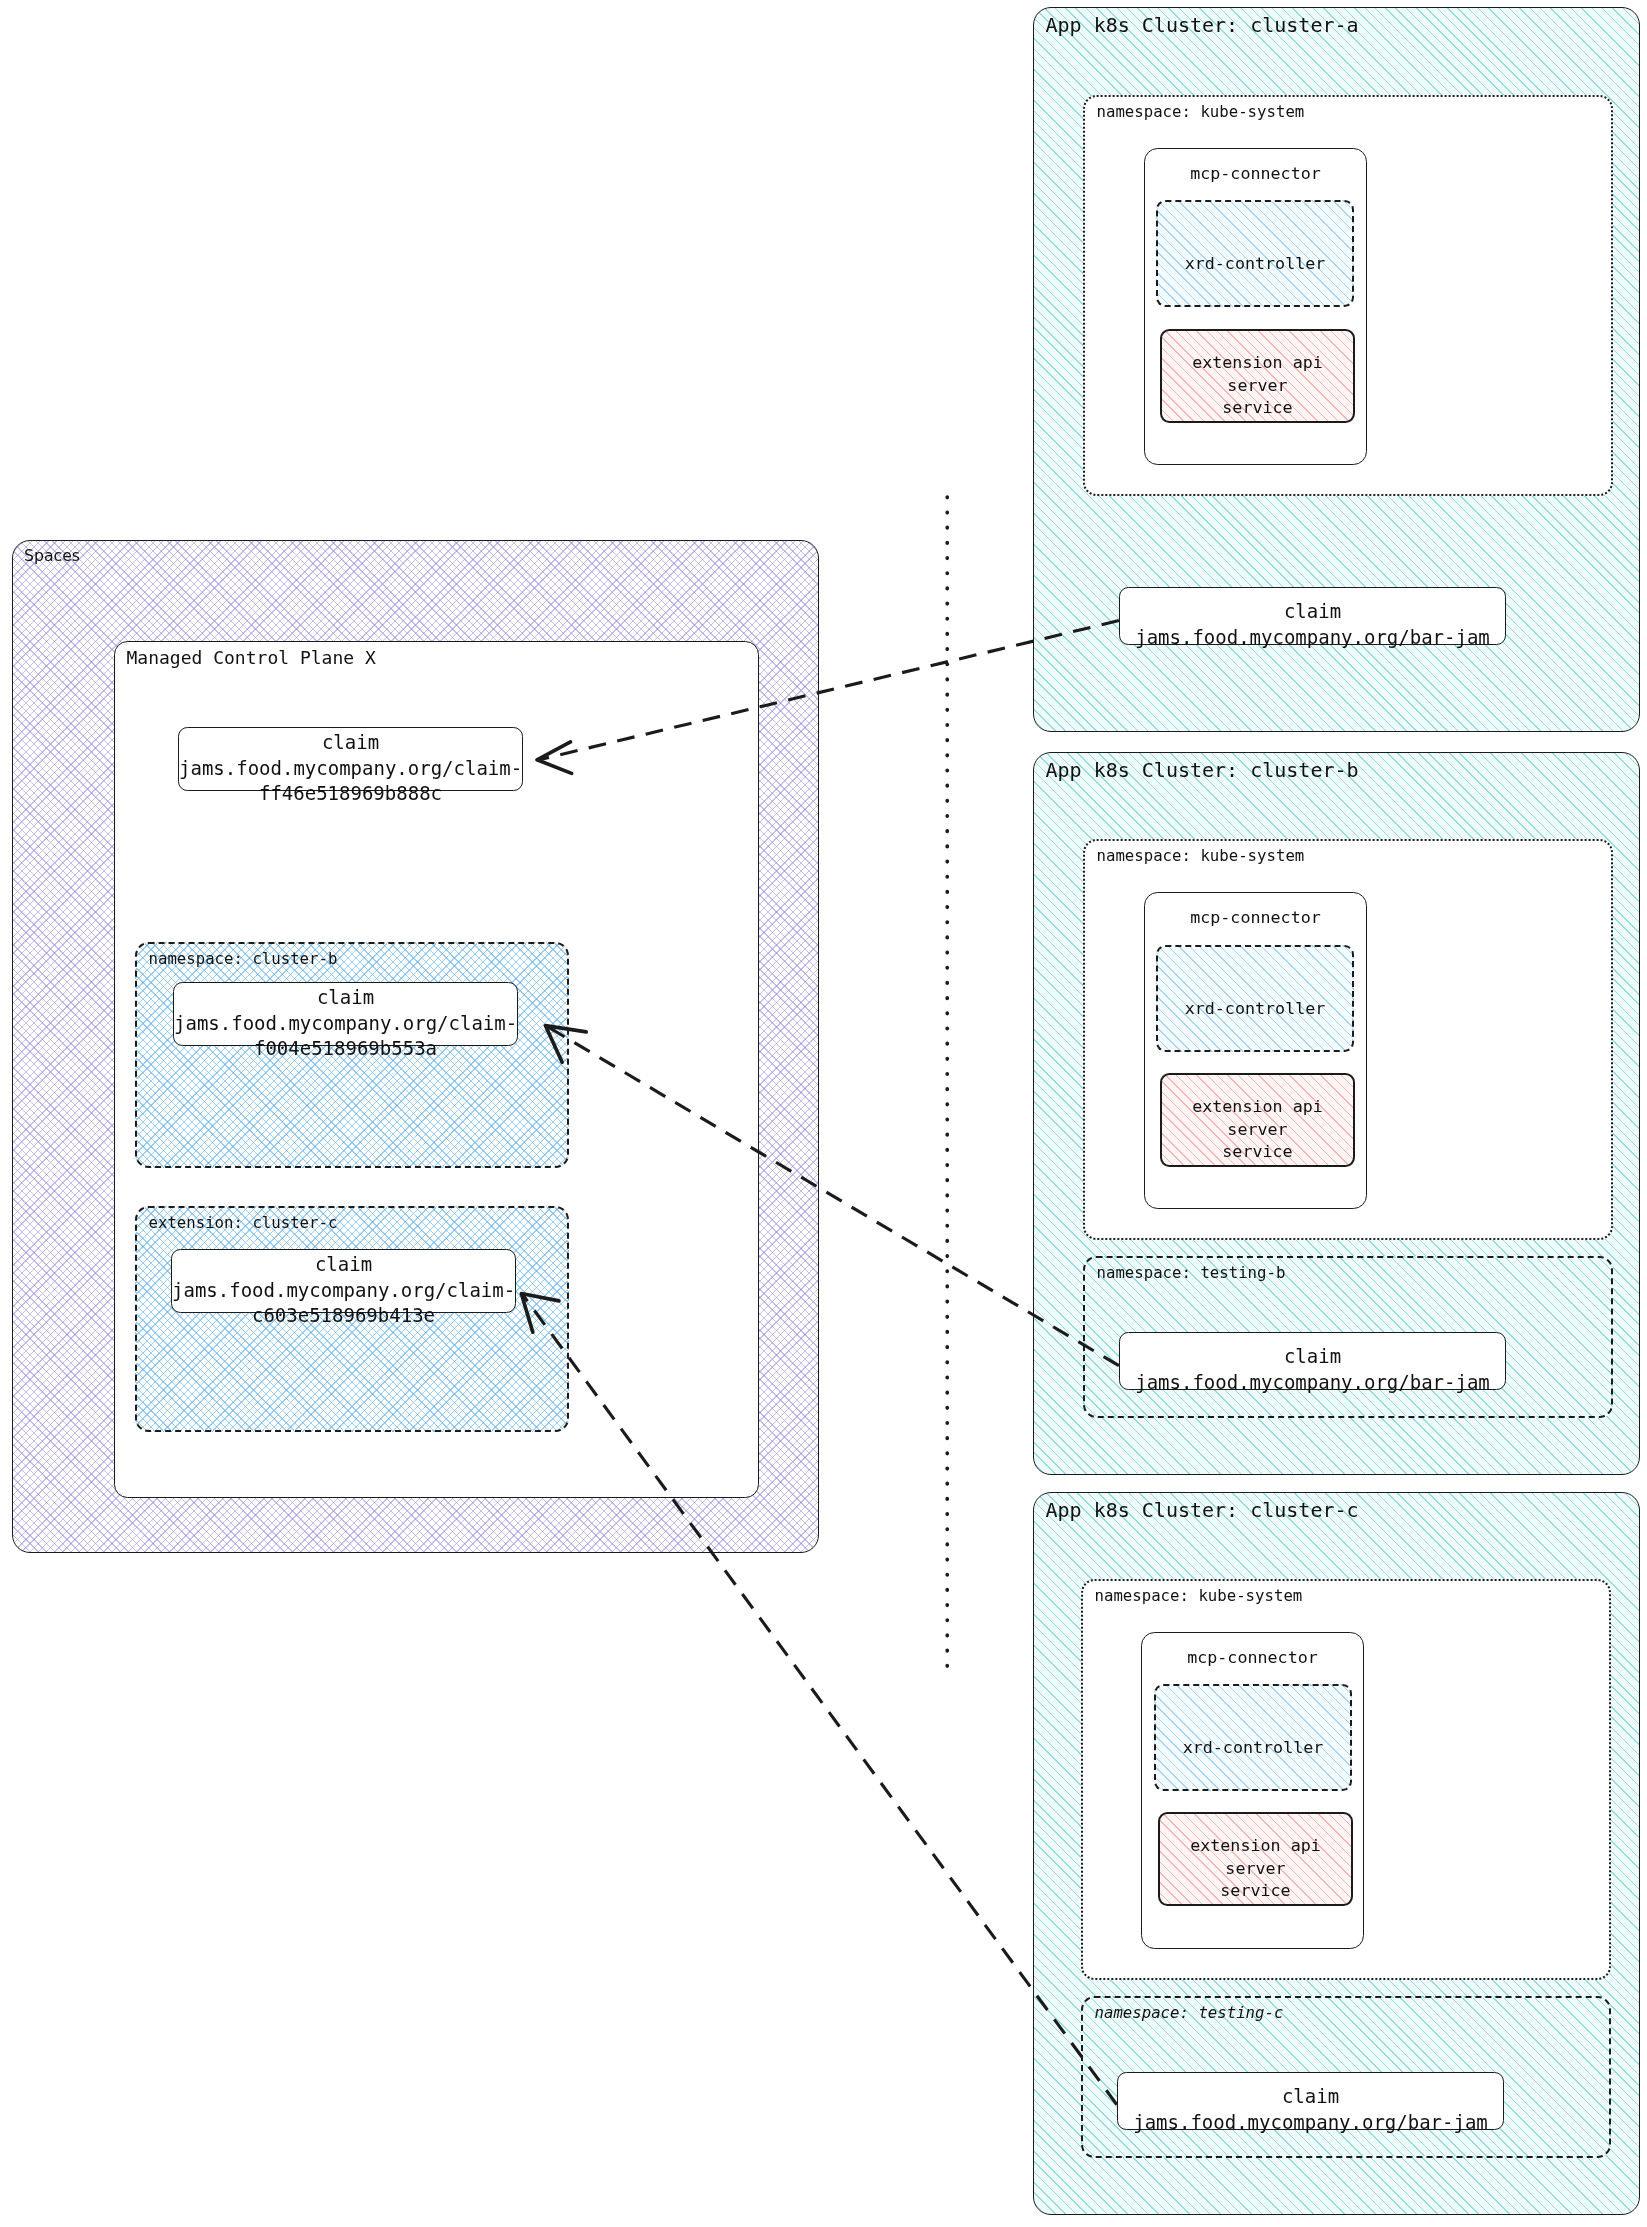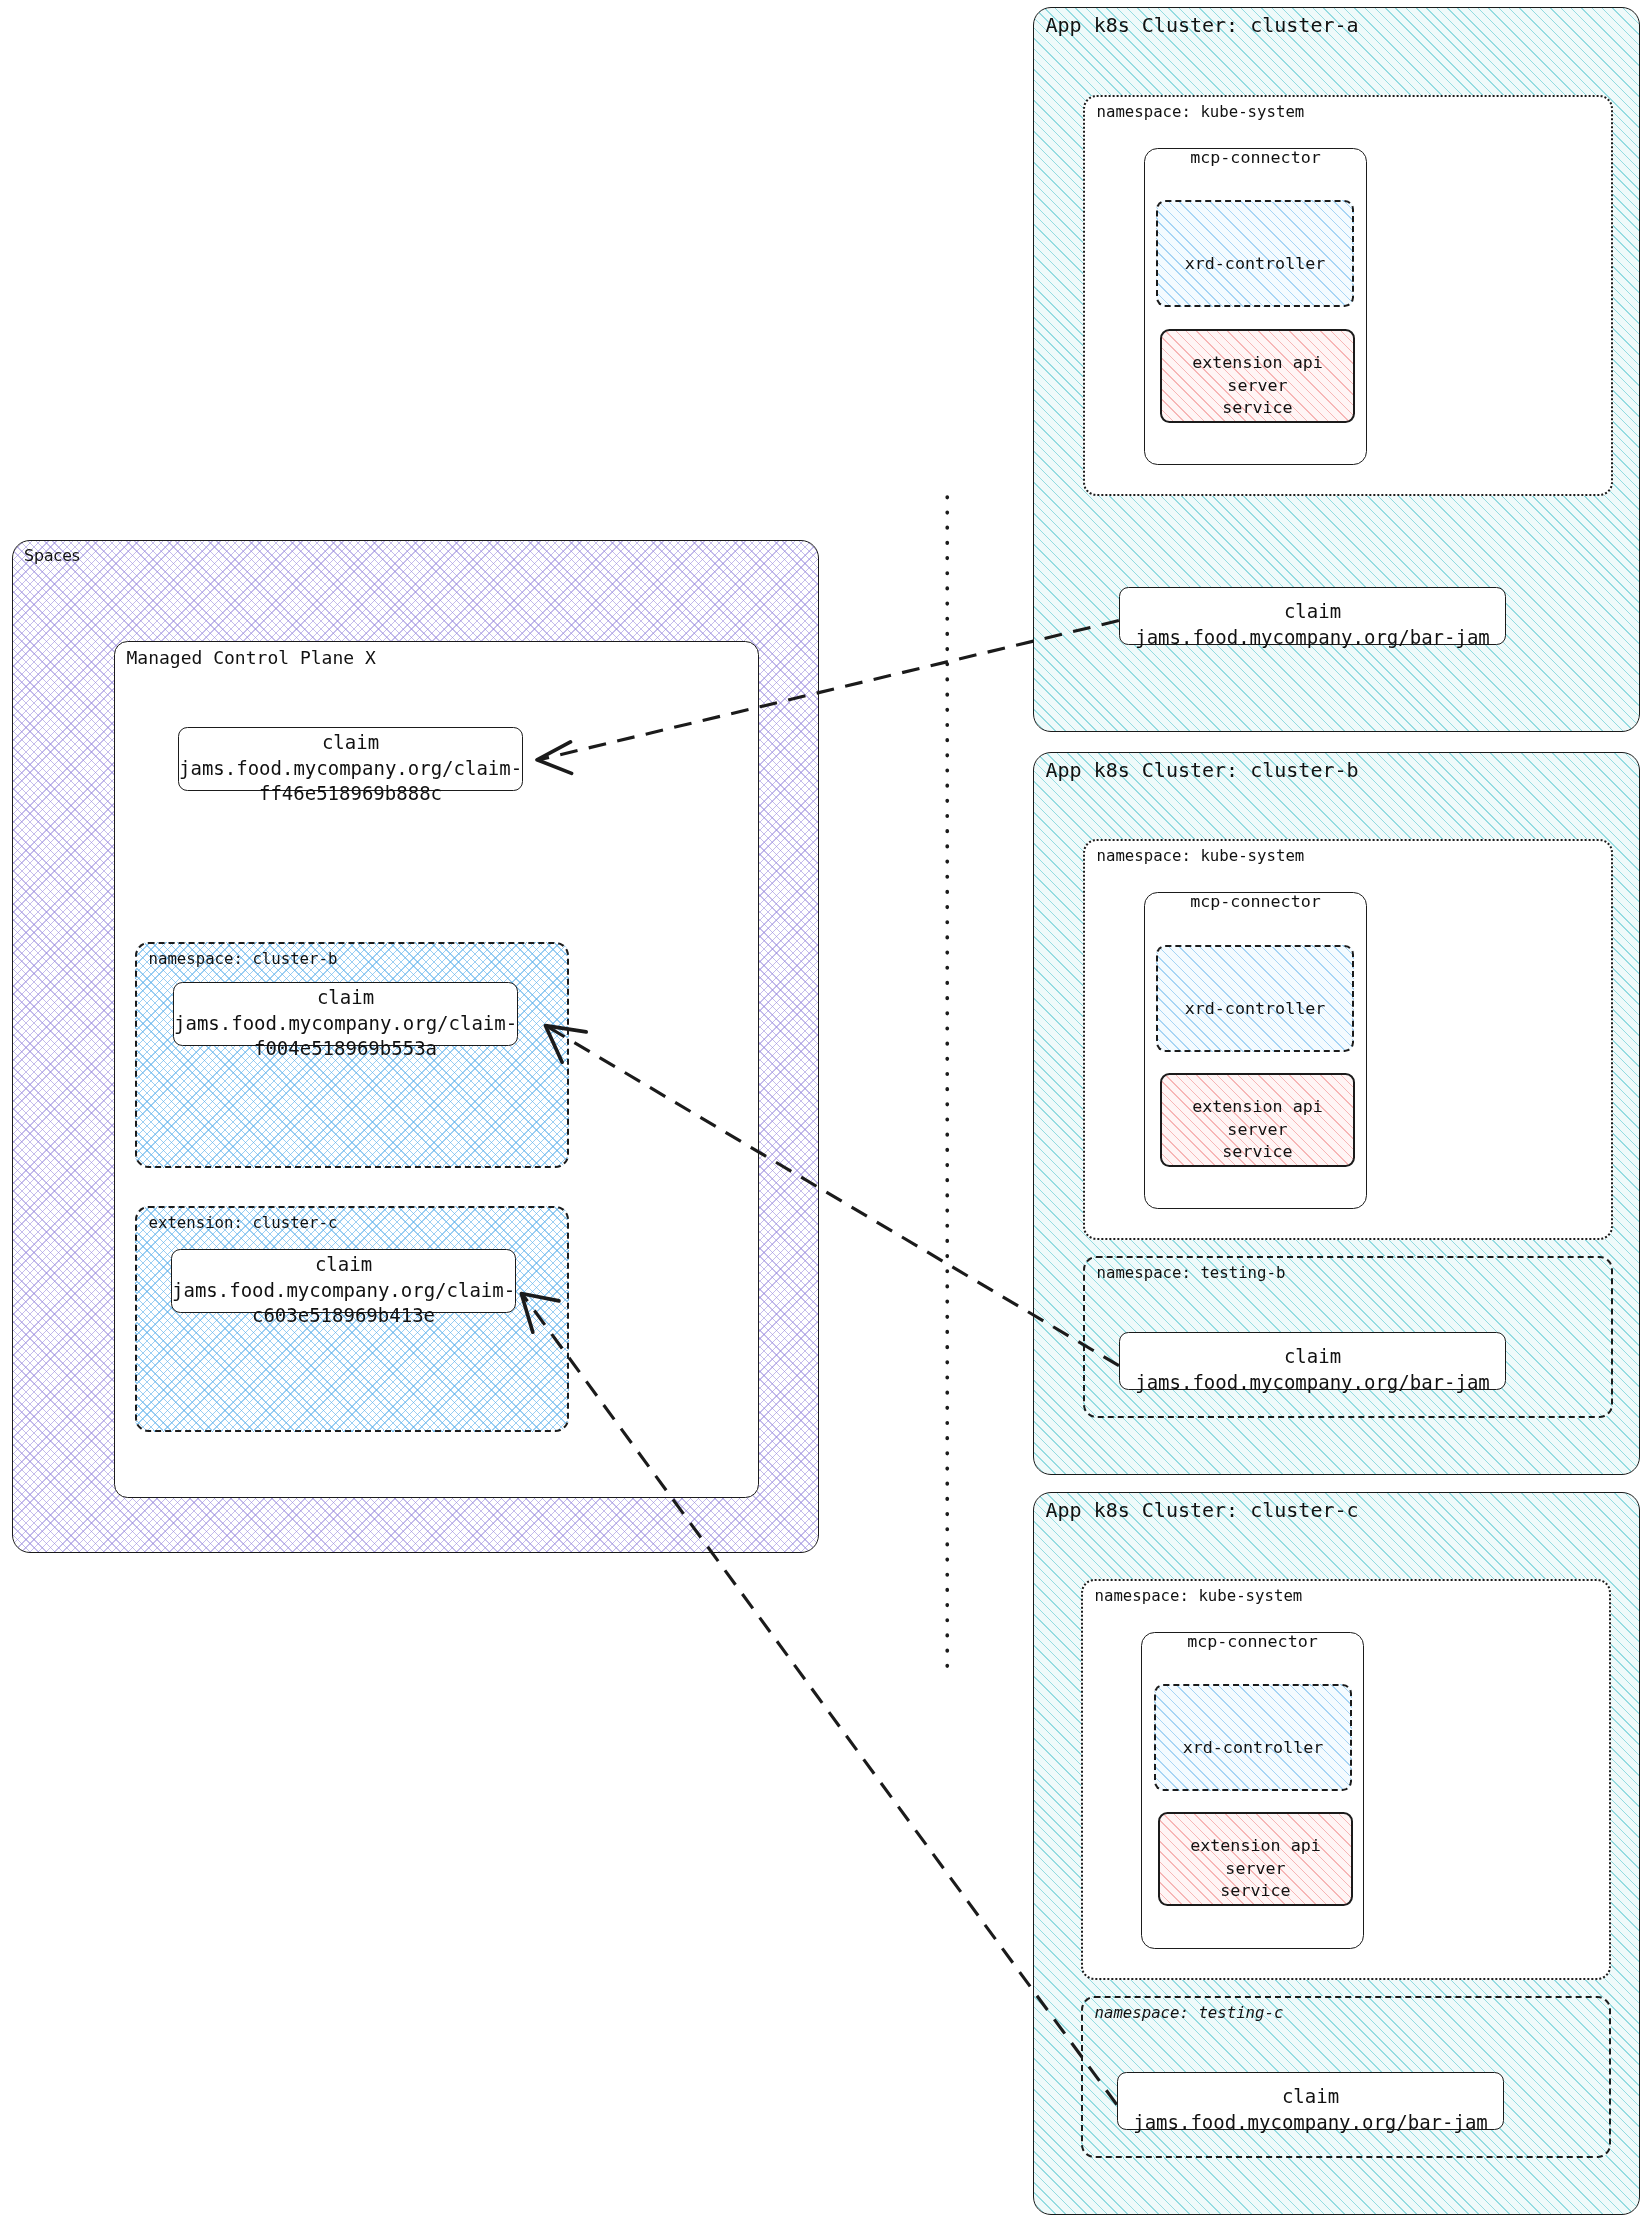--- a/index.html
+++ b/index.html
@@ -62,21 +62,21 @@
     left:11.5px;top:7px;
     white-space:nowrap;
     line-height:1;
     background:transparent;
   }
   .title-sans{
     font-family:"DejaVu Sans","Liberation Sans",sans-serif;
   }
   .center-title{
     position:absolute;
-    left:0;right:0;top:0;
+    left:0;right:0;top:16px;
     text-align:center;
     white-space:nowrap;
     line-height:1;
   }
   .center-text{
     position:absolute;
     left:0;right:0;top:50%;
     transform:translateY(-50%);
     text-align:center;
     line-height:1.35;

